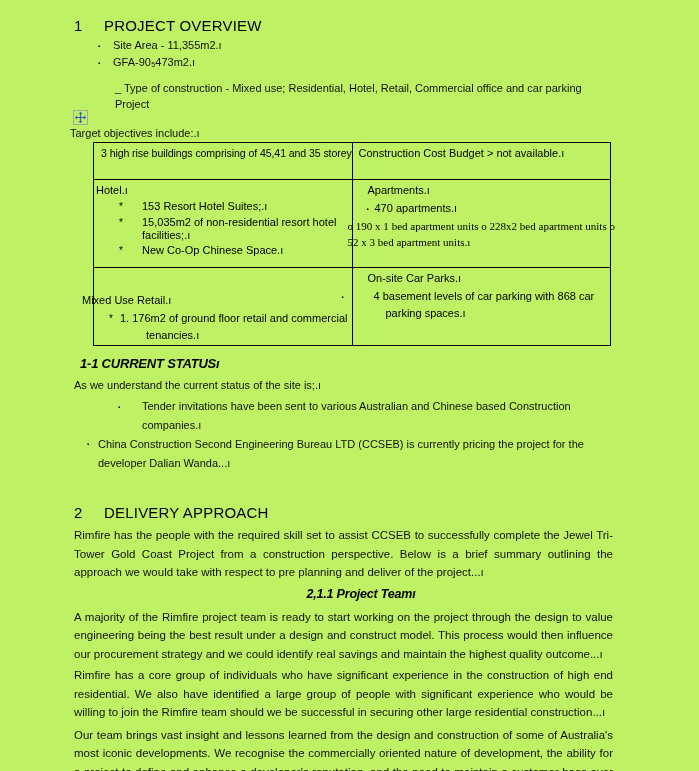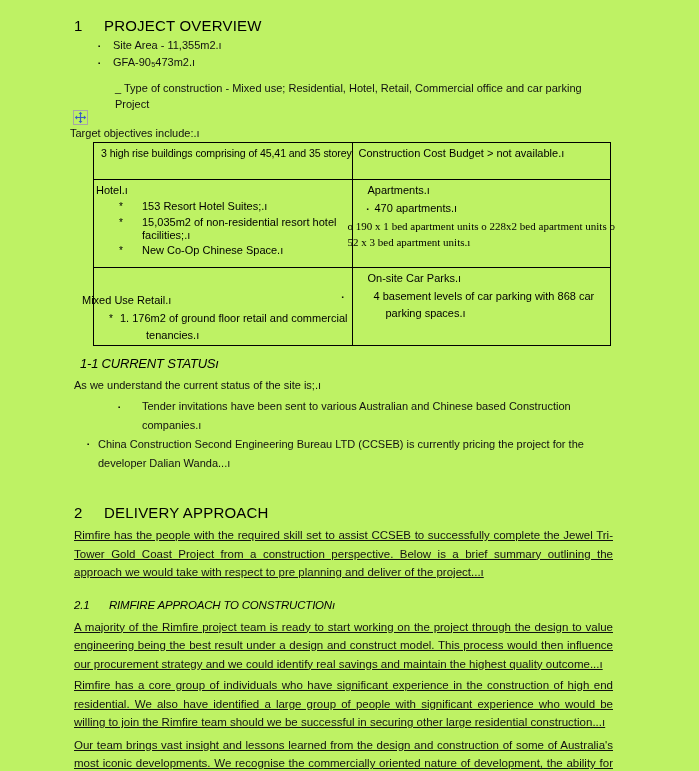--- a/index.html
+++ b/index.html
@@ -9,21 +9,21 @@
     background:#bef264;
     overflow:hidden;
     font-family:"Liberation Sans","DejaVu Sans",sans-serif;
     color:#111;
   }
   .content{position:absolute;left:74px;top:16px;width:539px;font-size:11.5px;line-height:18.5px;}
 
   
   .h1{font-size:15px;line-height:20px;font-weight:400;color:#000;letter-spacing:.2px;}
   .h1 .num{display:inline-block;width:30px;}
-  .hbi{font-weight:400;font-style:italic;color:#000;letter-spacing:-.2px;}
+  .hbi{font-weight:700;font-style:italic;color:#000;letter-spacing:-.2px;}
   .h-status{font-size:13px;line-height:18px;margin:9px 0 0 6px;}
   .h-21{font-size:11.5px;line-height:17px;margin-top:15px;}
   .h-21 .num{display:inline-block;width:35px;font-style:italic;}
   .h-211{font-size:12.5px;line-height:19px;margin:3px 0 0 35px;width:504px;text-align:center;}
 
   
   .blist1{margin-top:1px;font-size:11px;line-height:16.5px;}
   .blist1 .item{margin-left:24px;}
   .bm{display:inline-block;font-size:6px;vertical-align:1.5px;color:#000;}
   .blist1 .bm{width:15px;}
@@ -53,21 +53,21 @@
   
   .intro{margin-top:4px;font-size:11px;line-height:17px;}
   .slist{margin-top:3px;font-size:11px;line-height:18.5px;}
   .slist .i1{margin-left:68px;text-indent:-24px;}
   .slist .i1 .bm{width:24px;text-indent:0;}
   .slist .i2{margin-left:24px;text-indent:-11px;}
   .slist .i2 .bm{width:11px;text-indent:0;}
 
   
   .gap-l{margin-top:31px;}
-  .para{margin-top:4px;text-align:justify;text-decoration:underline;}
+  .para{margin-top:4px;text-align:justify;}
   .para.first-gap{margin-top:3px;}
   .p-team{margin-top:3px;}
 
   
   .handle{position:absolute;left:73px;top:110px;width:15px;height:15px;}
 </style>
 </head>
 <body>
 
 <div class="page">
@@ -122,21 +122,21 @@
     <div class="hbi h-status">1-1 CURRENT STATUSı</div>
     <div class="intro">As we understand the current status of the site is;.ı</div>
     <div class="slist">
       <div class="i1"><span class="bm">▪</span><span>Tender invitations have been sent to various Australian and Chinese based Construction companies.ı</span></div>
       <div class="i2"><span class="bm">▪</span><span>China Construction Second Engineering Bureau LTD (CCSEB) is currently pricing the project for the developer Dalian Wanda...ı</span></div>
     </div>
 
     <div class="h1 gap-l"><span class="num">2</span><span>DELIVERY APPROACH</span></div>
     <div class="para first-gap">Rimfire has the people with the required skill set to assist CCSEB to successfully complete the Jewel Tri-Tower Gold Coast Project from a construction perspective. Below is a brief summary outlining the approach we would take with respect to pre planning and deliver of the project...ı</div>
 
-    <div class="hbi h-21"><span class="num">2.1</span><span>RIMFIRE APPROACH TO CONSTRUCTIONı</span></div>
+    <div class="hbi h-211">2,1.1 Project Teamı</div>
 
     <div class="para">A majority of the Rimfire project team is ready to start working on the project through the design to value engineering being the best result under a design and construct model. This process would then influence our procurement strategy and we could identify real savings and maintain the highest quality outcome...ı</div>
     <div class="para p-team">Rimfire has a core group of individuals who have significant experience in the construction of high end residential. We also have identified a large group of people with significant experience who would be willing to join the Rimfire team should we be successful in securing other large residential construction...ı</div>
     <div class="para">Our team brings vast insight and lessons learned from the design and construction of some of Australia's most iconic developments. We recognise the commercially oriented nature of development, the ability for a project to define and enhance a developer's reputation, and the need to maintain a customer base over the long term...ı</div>
 
   </div>
 
   <div class="handle">
     <svg width="15" height="15" viewBox="0 0 15 15">
       <rect x="0.5" y="0.5" width="14" height="14" fill="none" stroke="#a6a6a6" stroke-width="1"></rect>

